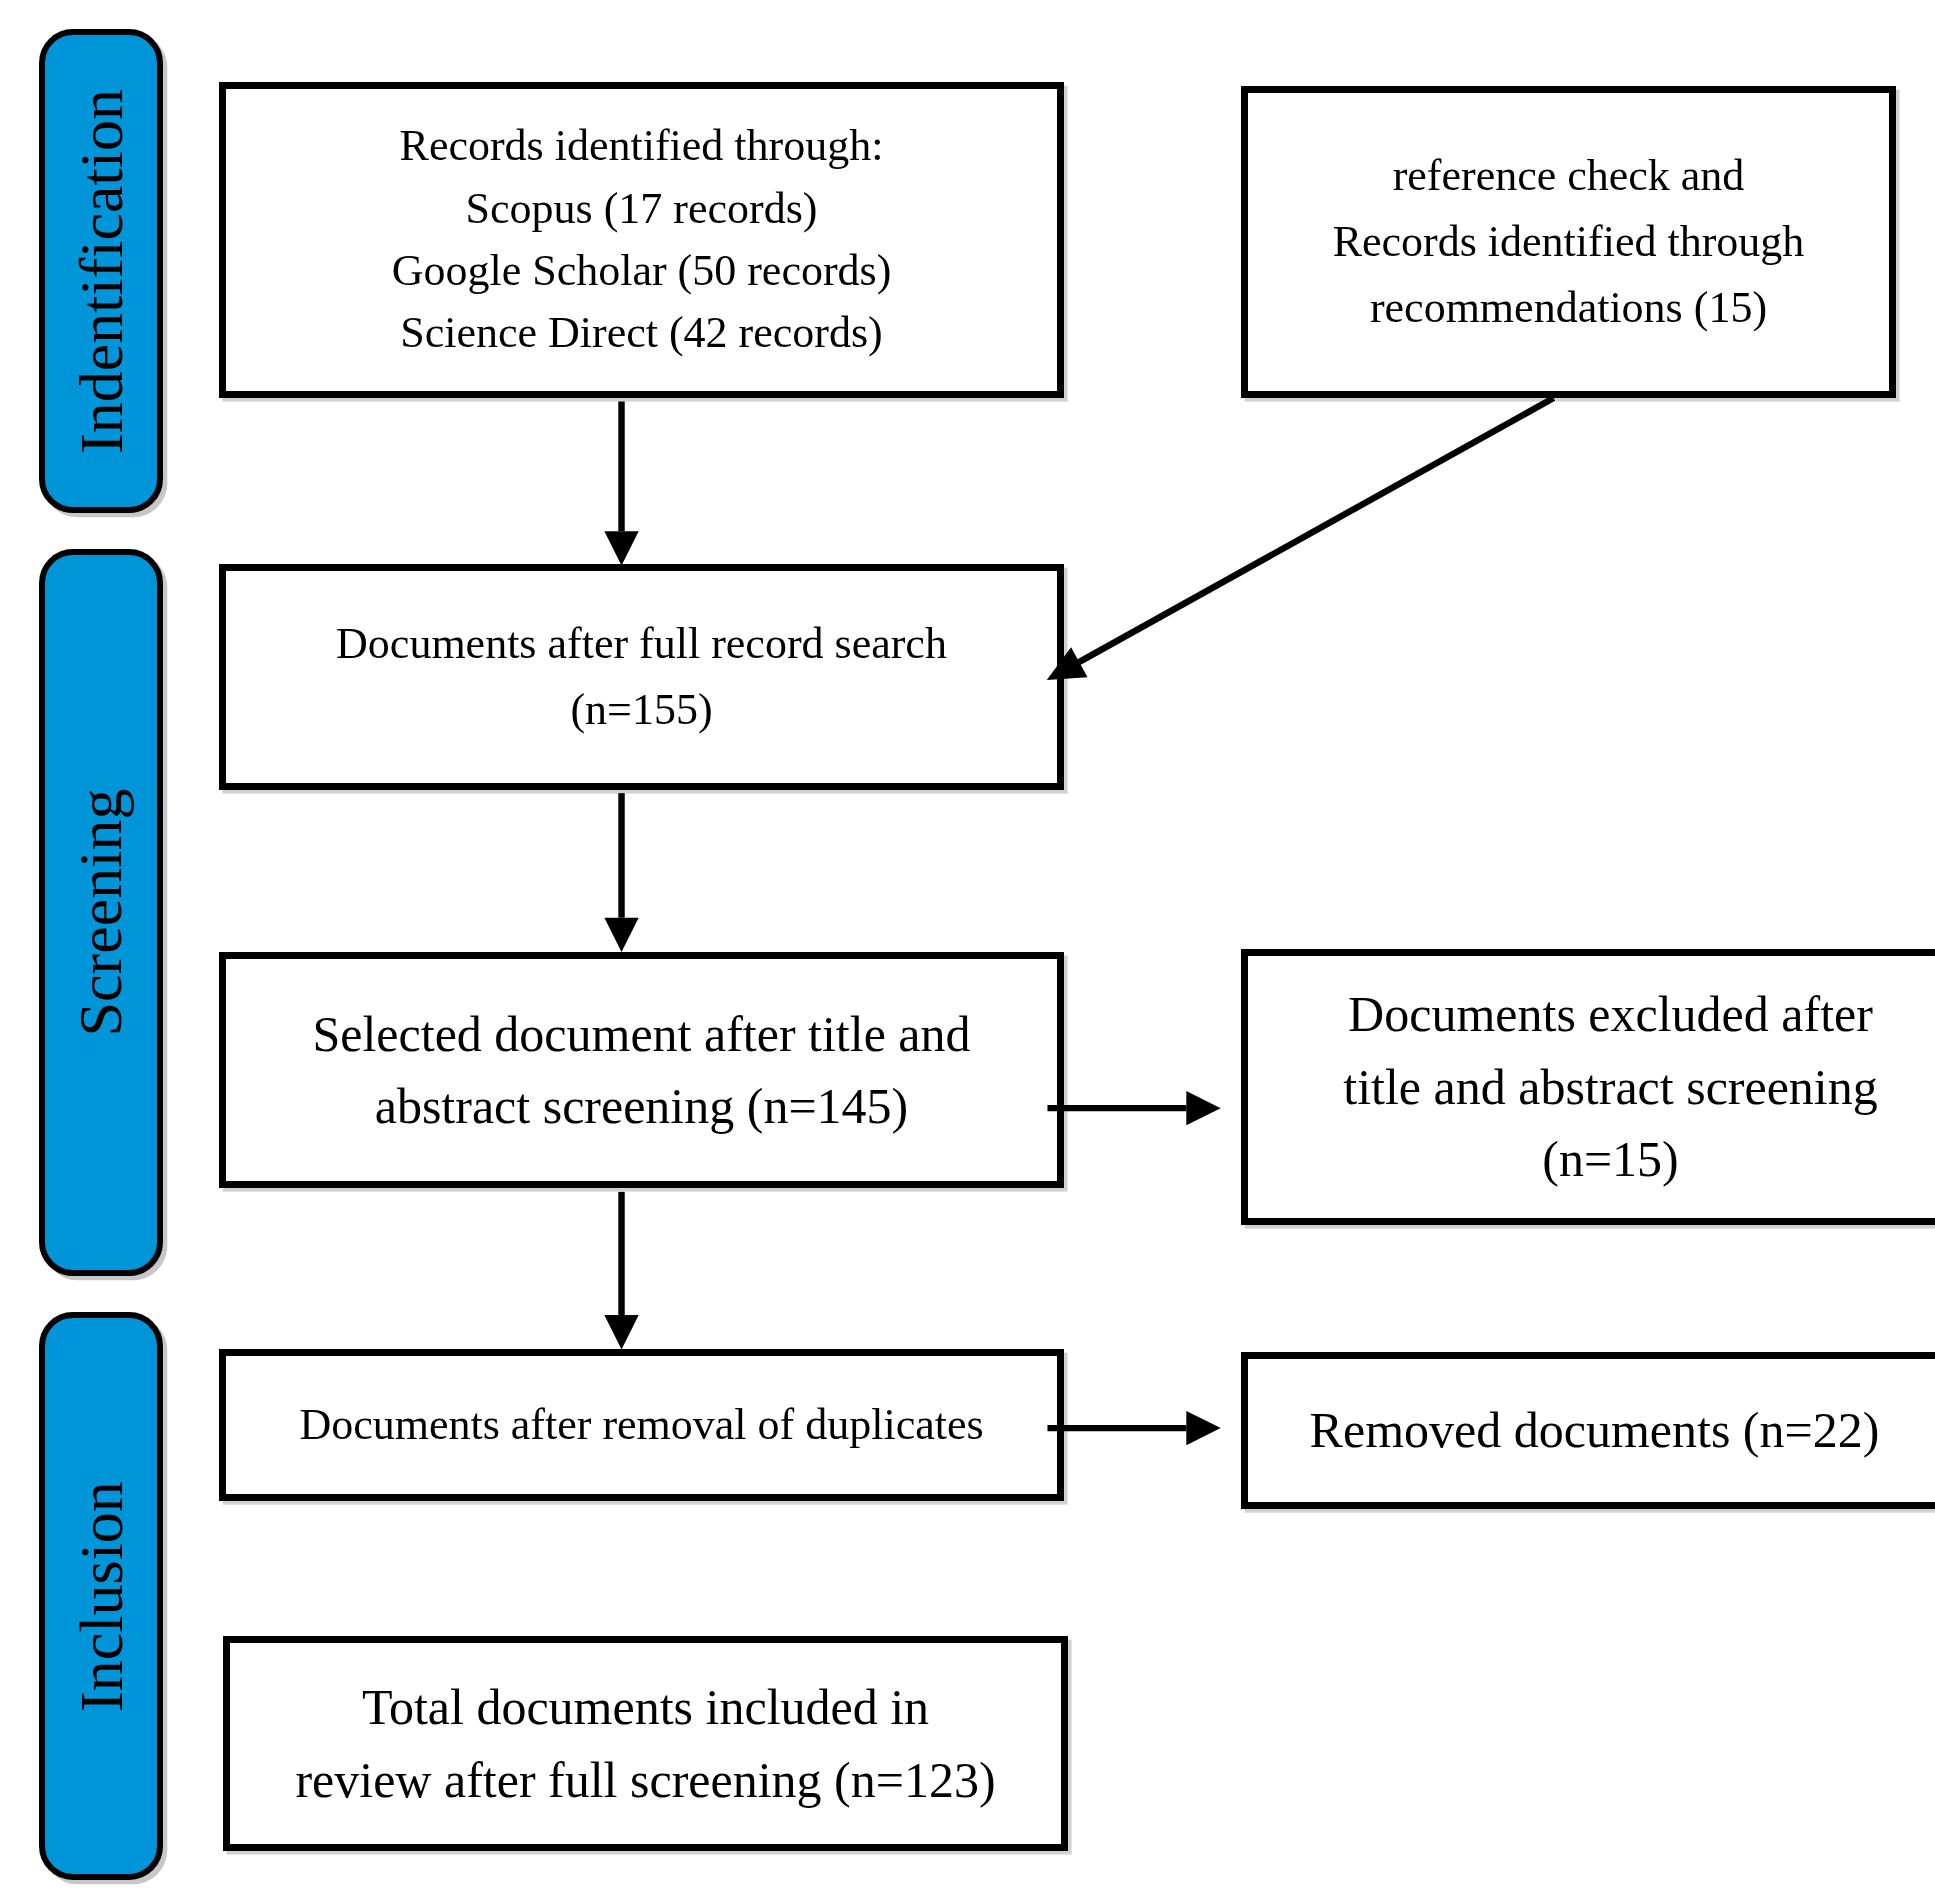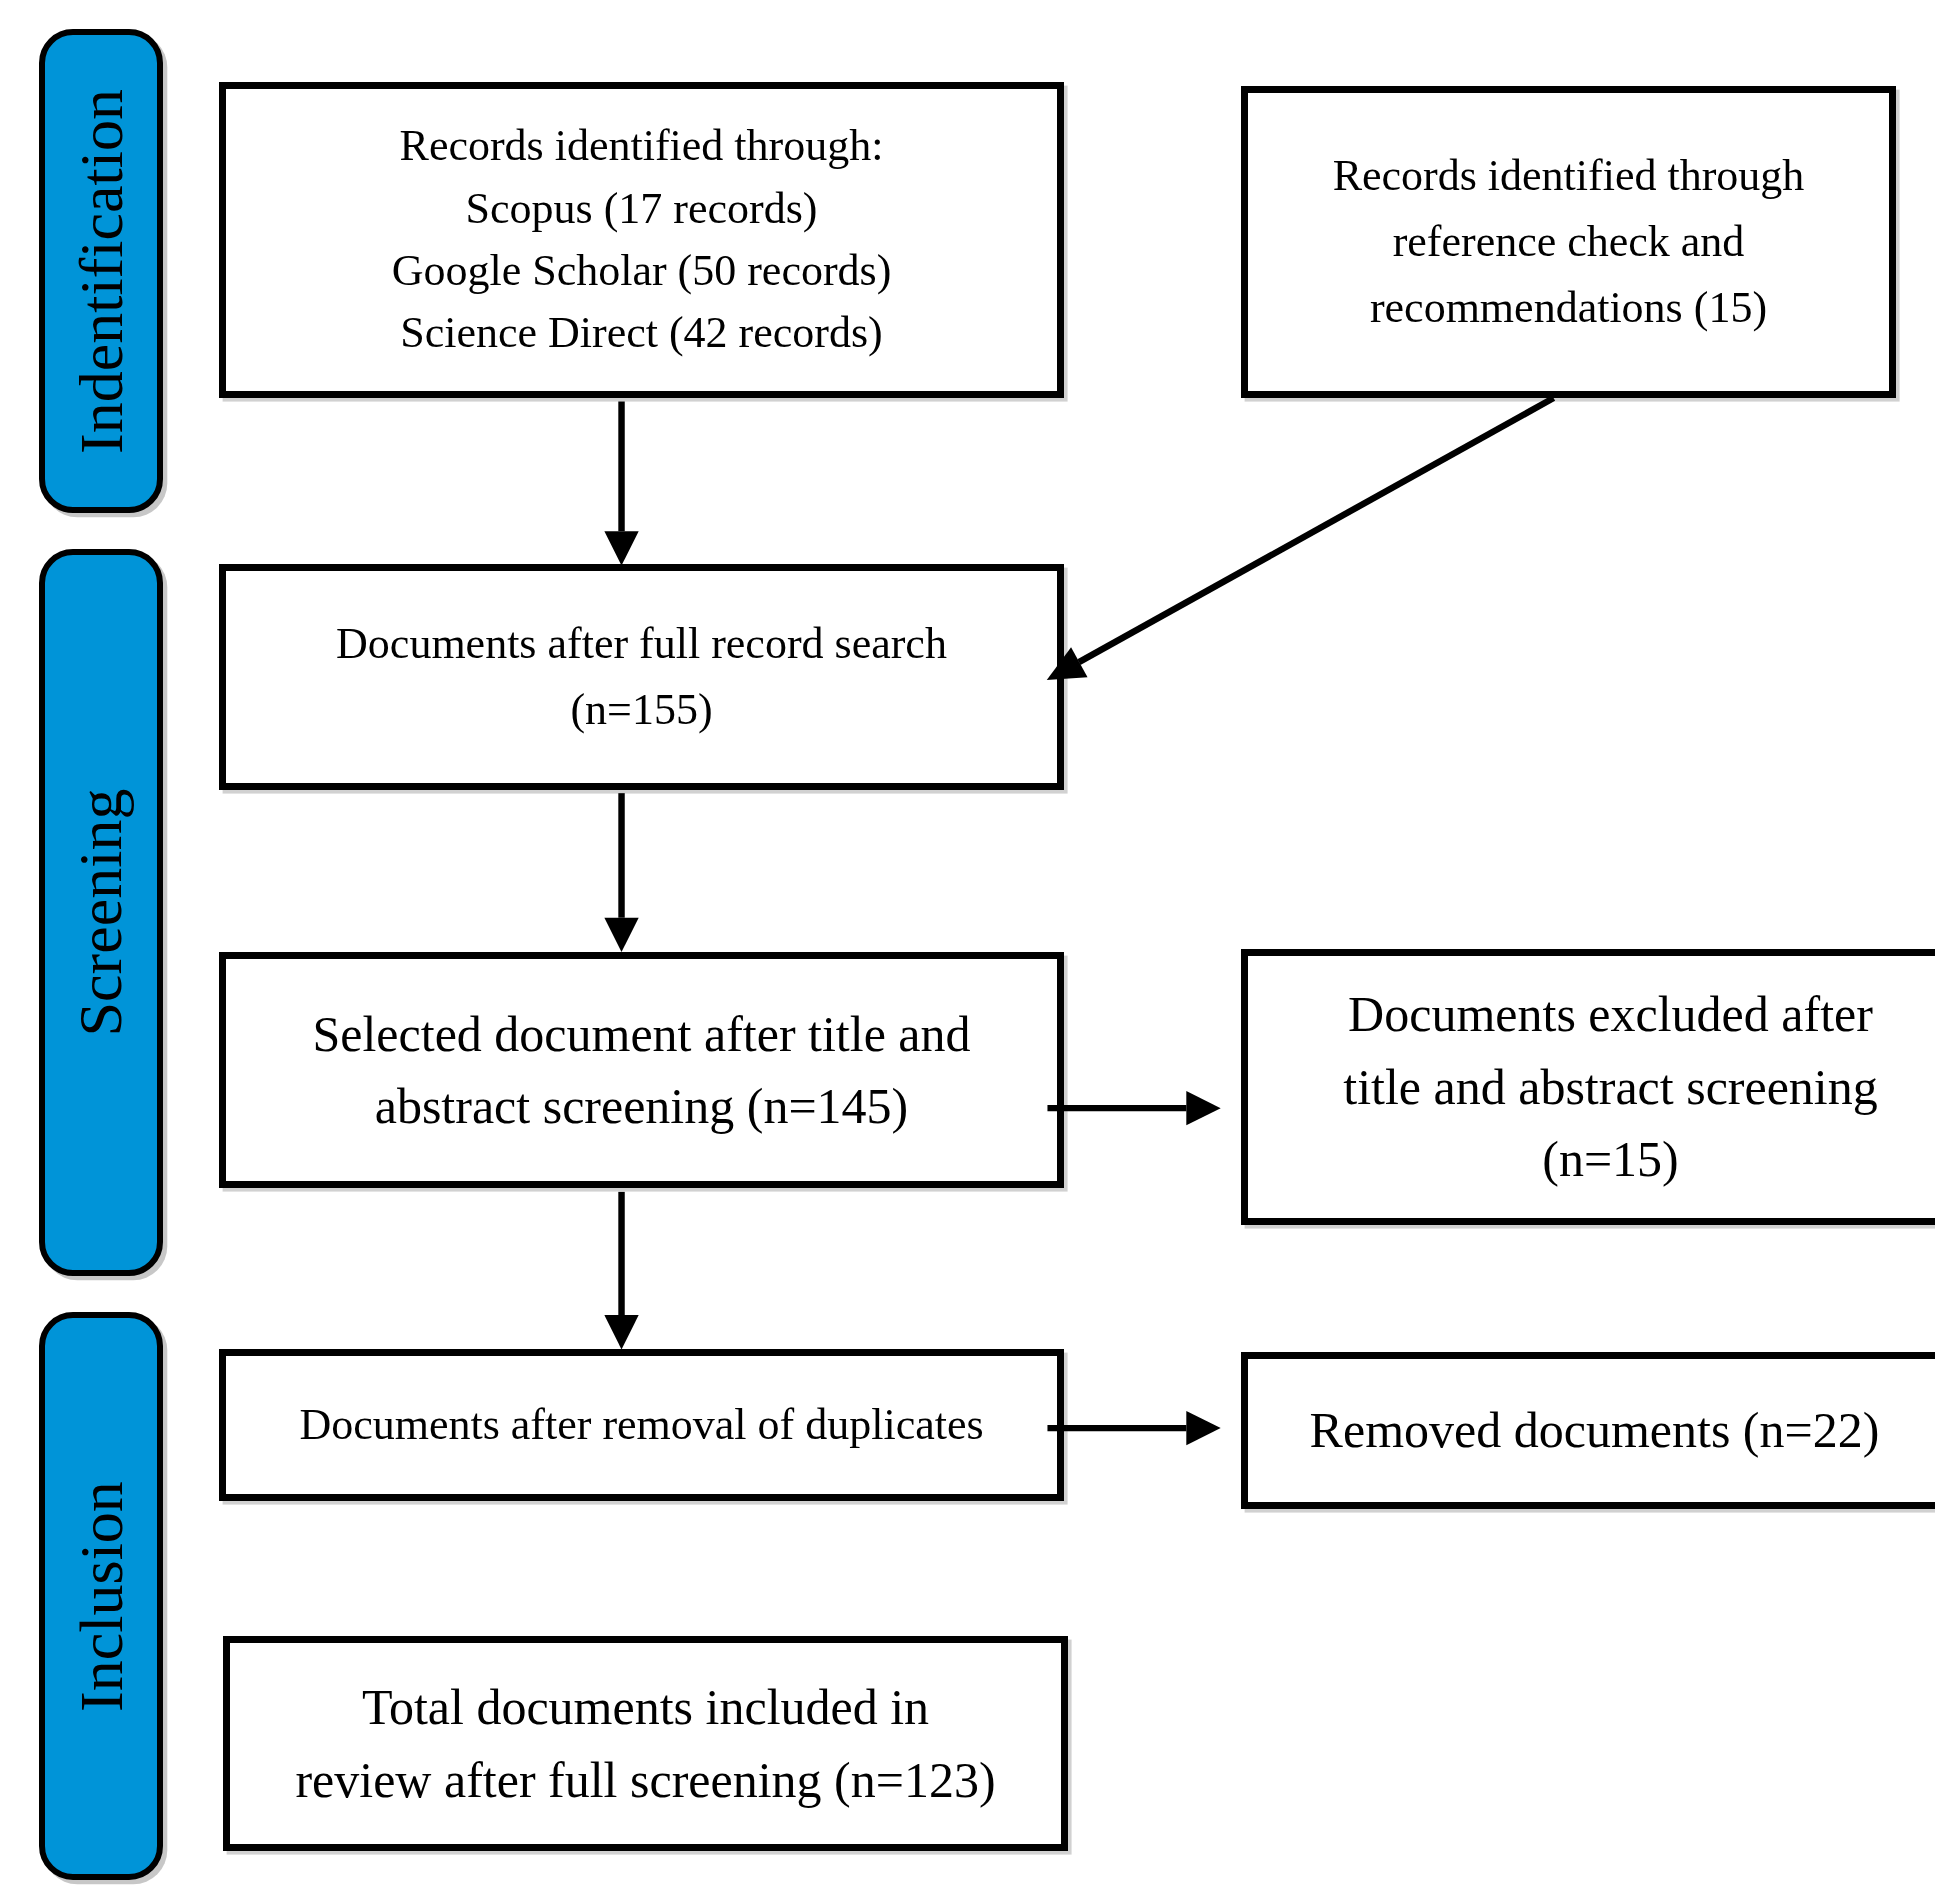--- a/index.html
+++ b/index.html
@@ -96,22 +96,22 @@
   </div>
 
   <div class="node txt-sm" id="node-identified">
     <div class="line">Records identified through:</div>
     <div class="line">Scopus (17 records)</div>
     <div class="line">Google Scholar (50 records)</div>
     <div class="line">Science Direct (42 records)</div>
   </div>
 
   <div class="node txt-md" id="node-reference">
+    <div class="line">reference check and</div>
     <div class="line">Records identified through</div>
-    <div class="line">reference check and</div>
     <div class="line">recommendations (15)</div>
   </div>
 
   <div class="node txt-md" id="node-full-search">
     <div class="line">Documents after full record search</div>
     <div class="line">(n=155)</div>
   </div>
 
   <div class="node txt-lg" id="node-selected">
     <div class="line">Selected document after title and</div>

